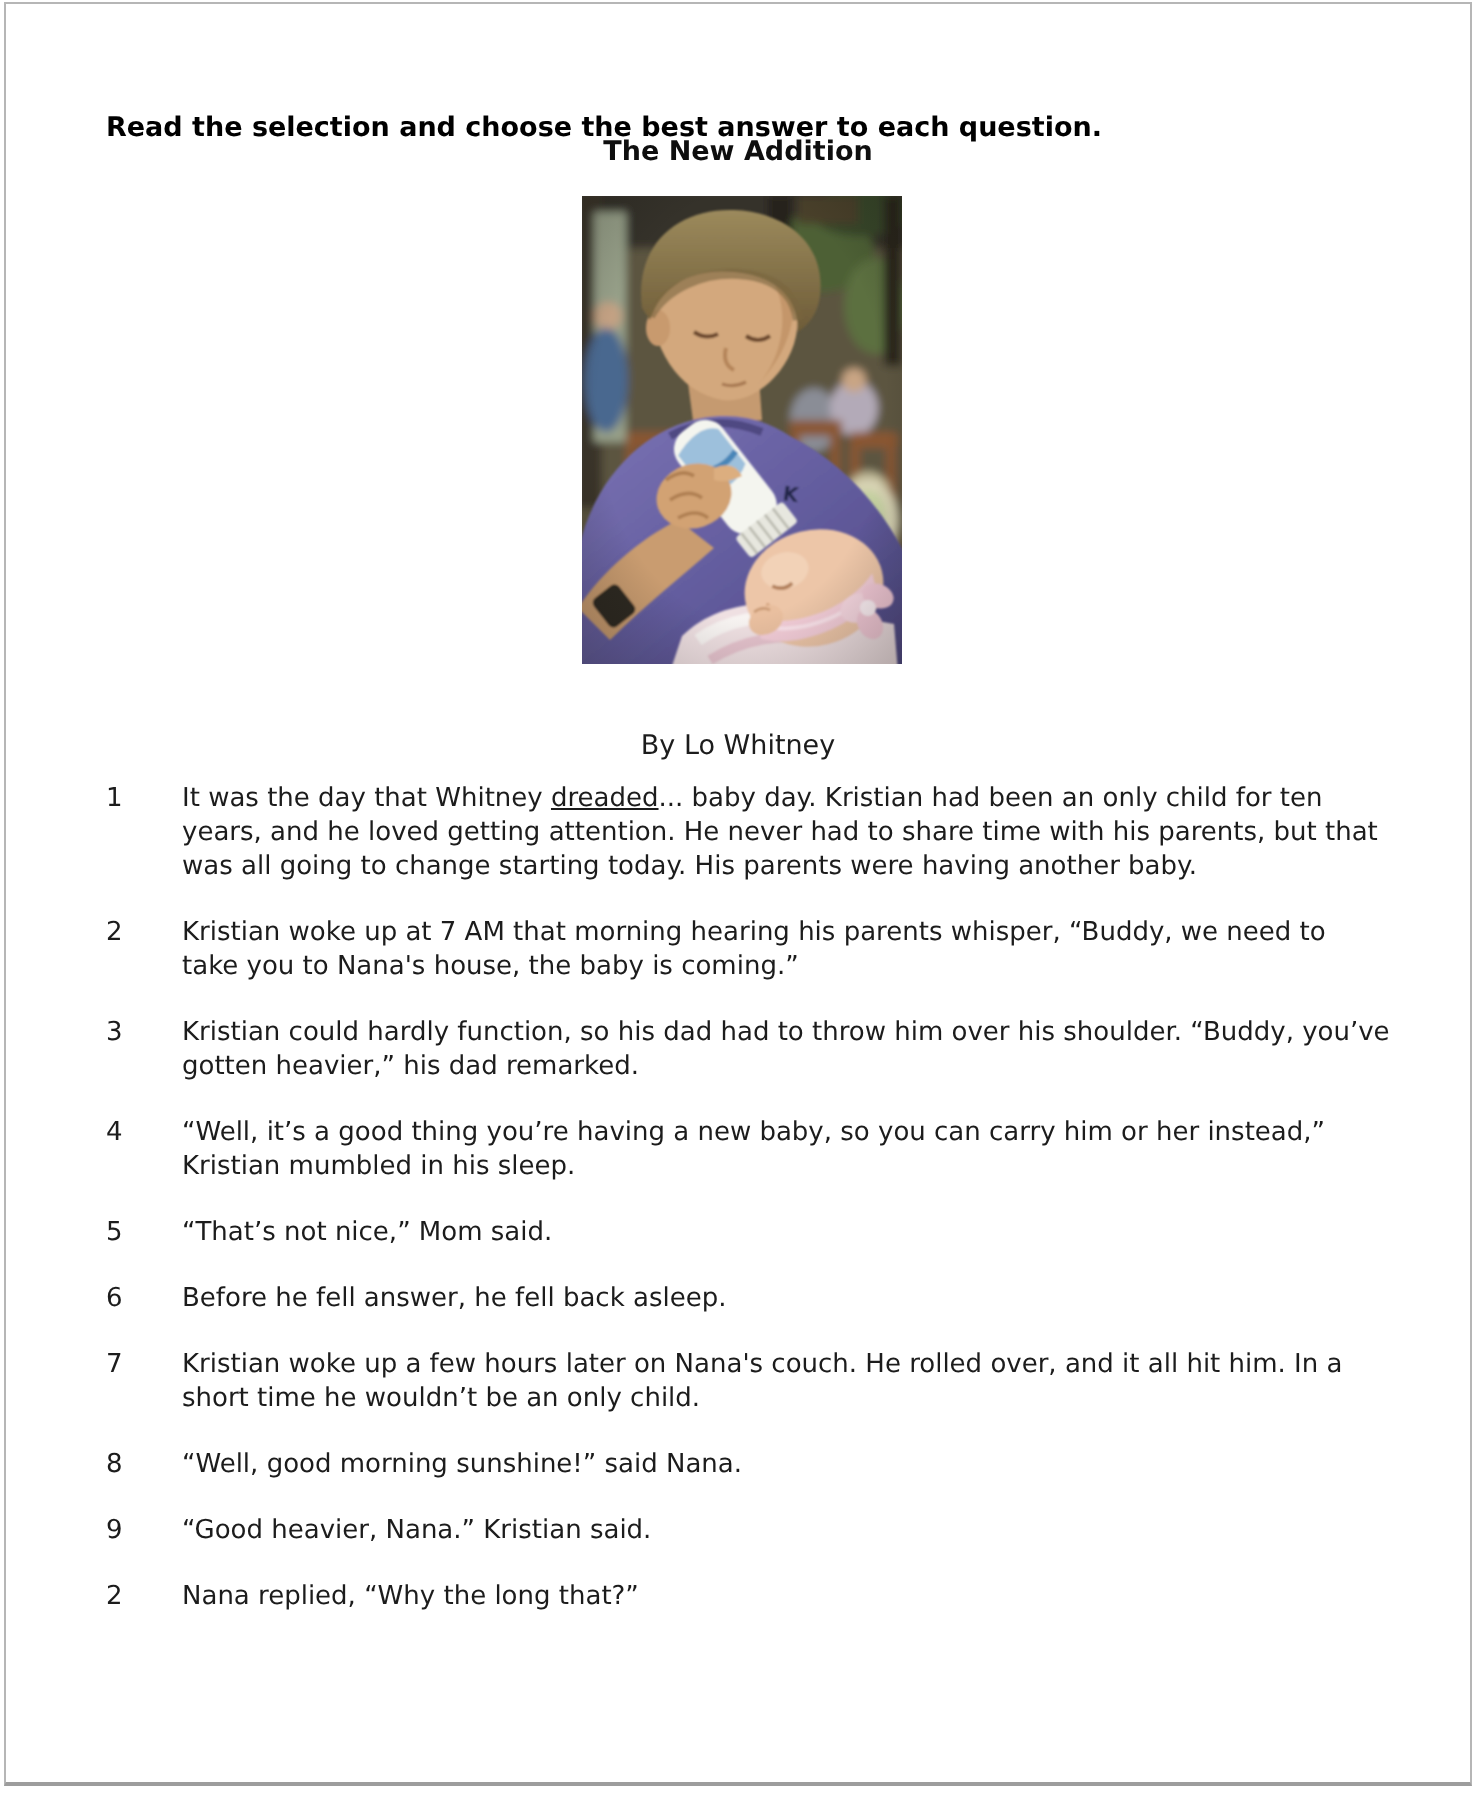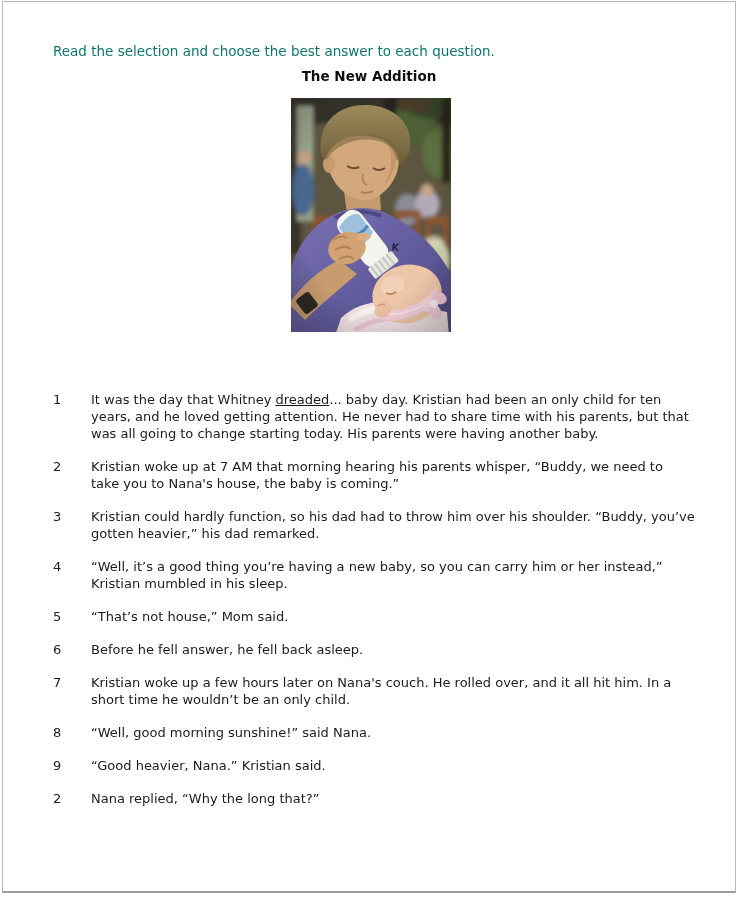--- a/index.html
+++ b/index.html
@@ -17,24 +17,24 @@
   .sheet {
     position: absolute;
     left: 2px; top: 1px;
     width: 734px; height: 892px;
     background: #ffffff;
     border: 1px solid #b6b6b6;
     border-bottom: 2px solid #9d9d9d;
   }
   .instruction {
     position: absolute;
-    left: 50px; top: 41px;
+    left: 50px; top: 54px;
     width: 640px;
     font-size: 13.5px; line-height: 17px;
-    font-weight: normal; color: #0f766e;
+    font-weight: bold; color: #000000;
   }
   .title {
     position: absolute;
     left: 0; right: 0; top: 66px;
     text-align: center;
     font-size: 13.5px; line-height: 17px;
     font-weight: bold; color: #0e0e0e;
   }
   .photo {
     position: absolute;
@@ -184,41 +184,42 @@
           <ellipse cx="144" cy="214" rx="8" ry="6" fill="#f2c9d6" transform="rotate(60 144 214)"></ellipse>
           <circle cx="143" cy="206" r="4" fill="#fdf0f4"></circle>
           <ellipse cx="92" cy="212" rx="9" ry="7" fill="#e9bf9f" transform="rotate(-30 92 212)"></ellipse>
           <path d="M86,208 q4,-3 8,-1" stroke="#c99a74" stroke-width="1.4" fill="none"></path>
         </g>
 
         <rect x="0" y="0" width="160" height="234" fill="url(#vig)"></rect>
       </svg>
     </div>
 
+    <div class="byline">By Lo Whitney</div>
 
     <div class="story">
       <div class="para">
         <span class="num">1</span>
         <span class="text"><span>It was the day that Whitney </span><span class="u">dreaded</span><span>... baby day. Kristian had been an only child for ten years, and he loved getting attention. He never had to share time with his parents, but that was all going to change starting today. His parents were having another baby.</span></span>
       </div>
       <div class="para">
         <span class="num">2</span>
         <span class="text">Kristian woke up at 7 AM that morning hearing his parents whisper, “Buddy, we need to take you to Nana's house, the baby is coming.”</span>
       </div>
       <div class="para">
         <span class="num">3</span>
         <span class="text">Kristian could hardly function, so his dad had to throw him over his shoulder. “Buddy, you’ve gotten heavier,” his dad remarked.</span>
       </div>
       <div class="para">
         <span class="num">4</span>
         <span class="text">“Well, it’s a good thing you’re having a new baby, so you can carry him or her instead,” Kristian mumbled in his sleep.</span>
       </div>
       <div class="para">
         <span class="num">5</span>
-        <span class="text">“That’s not house,” Mom said.</span>
+        <span class="text">“That’s not nice,” Mom said.</span>
       </div>
       <div class="para">
         <span class="num">6</span>
         <span class="text">Before he fell answer, he fell back asleep.</span>
       </div>
       <div class="para">
         <span class="num">7</span>
         <span class="text">Kristian woke up a few hours later on Nana's couch. He rolled over, and it all hit him. In a short time he wouldn’t be an only child.</span>
       </div>
       <div class="para">

